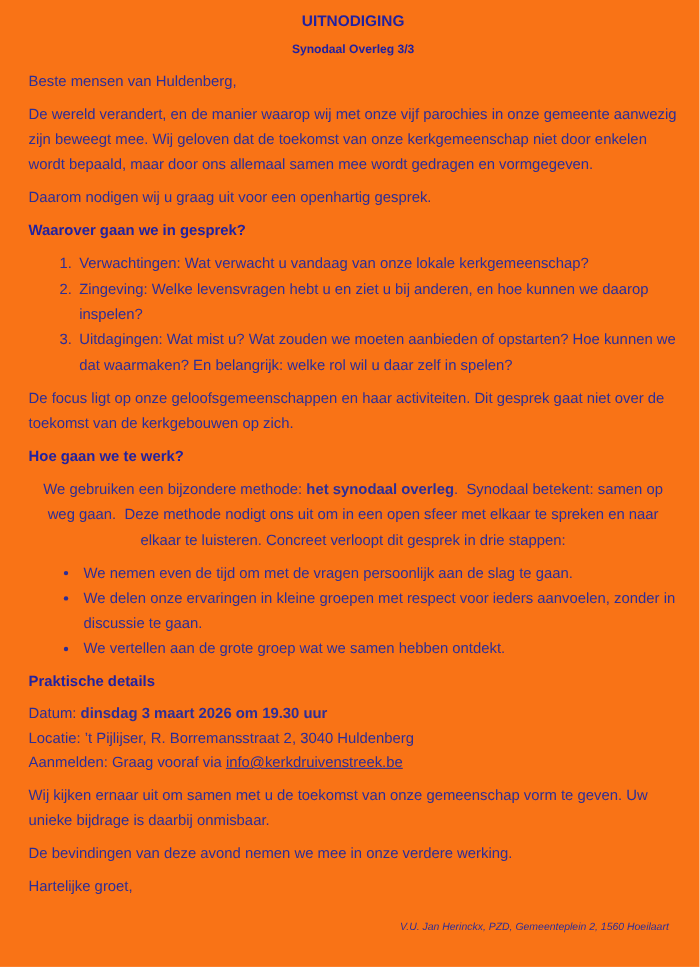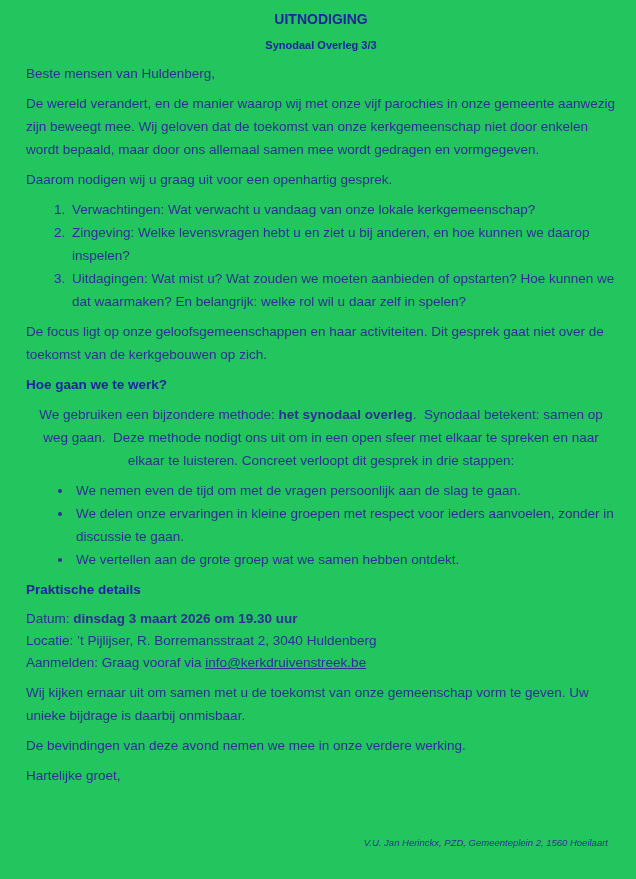--- a/index.html
+++ b/index.html
@@ -5,21 +5,21 @@
   html, body {
     margin: 0;
     padding: 0;
     background: #ffffff;
   }
   .page {
     position: relative;
     width: 636px;
     height: 879px;
     margin: 0 auto;
-    background: #22c55e;
+    background: #f97316;
     box-sizing: border-box;
     padding: 8px 20px 0 26px;
     overflow: hidden;
     font-family: "Liberation Sans", "DejaVu Sans", sans-serif;
     font-size: 13.5px;
     line-height: 23px;
     color: #2e2e96;
   }
   .doc-title {
     margin: 0 0 3px 0;
@@ -94,20 +94,21 @@
 
   <h1 class="doc-title">UITNODIGING</h1>
   <h2 class="doc-subtitle">Synodaal Overleg 3/3</h2>
 
   <p>Beste mensen van Huldenberg,</p>
 
   <p>De wereld verandert, en de manier waarop wij met onze vijf parochies in onze gemeente aanwezig zijn beweegt mee. Wij geloven dat de toekomst van onze kerkgemeenschap niet door enkelen wordt bepaald, maar door ons allemaal samen mee wordt gedragen en vormgegeven.</p>
 
   <p>Daarom nodigen wij u graag uit voor een openhartig gesprek.</p>
 
+  <h3 class="section-heading">Waarover gaan we in gesprek?</h3>
 
   <ol class="topic-list">
     <li>Verwachtingen: Wat verwacht u vandaag van onze lokale kerkgemeenschap?</li>
     <li>Zingeving: Welke levensvragen hebt u en ziet u bij anderen, en hoe kunnen we daarop inspelen?</li>
     <li>Uitdagingen: Wat mist u? Wat zouden we moeten aanbieden of opstarten? Hoe kunnen we dat waarmaken? En belangrijk: welke rol wil u daar zelf in spelen?</li>
   </ol>
 
   <p>De focus ligt op onze geloofsgemeenschappen en haar activiteiten. Dit gesprek gaat niet over de toekomst van de kerkgebouwen op zich.</p>
 
   <h3 class="section-heading">Hoe gaan we te werk?</h3>

